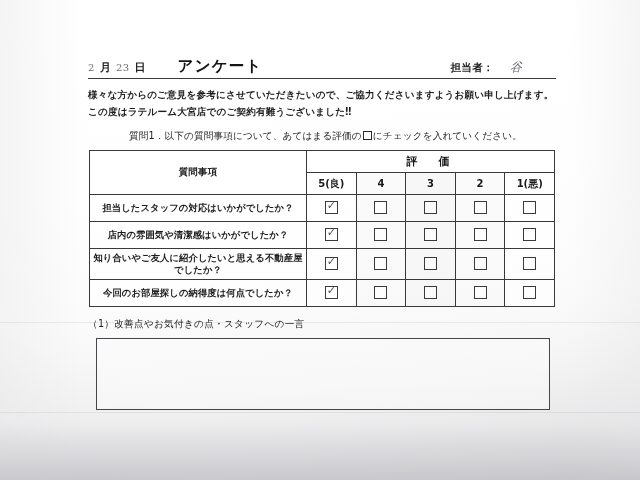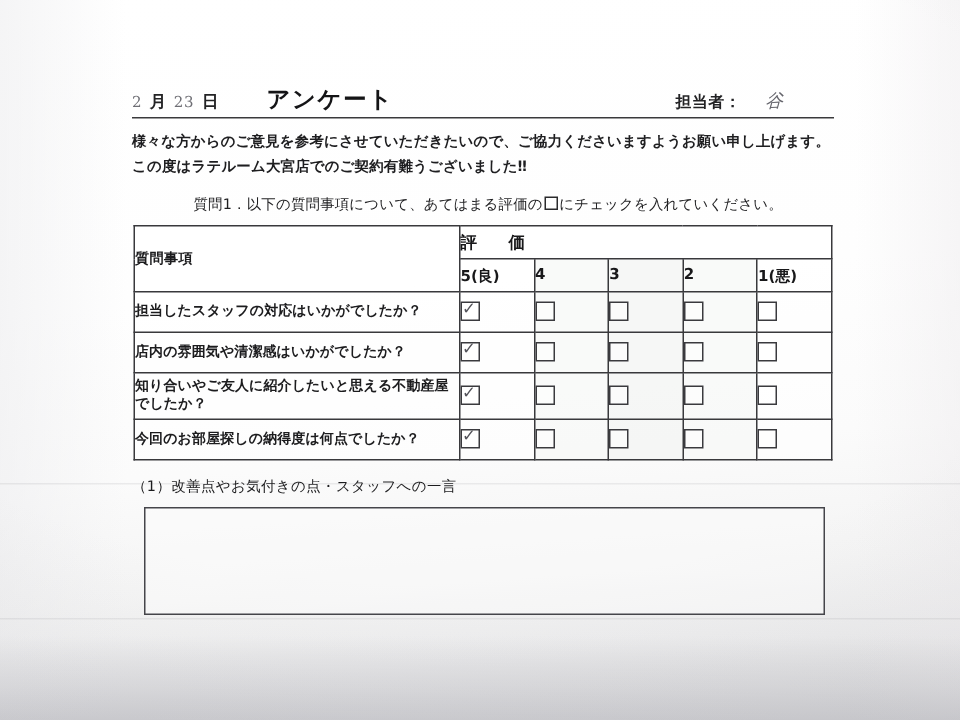--- a/index.html
+++ b/index.html
@@ -183,21 +183,21 @@
     top: 150px;
     width: 466px;
     border-collapse: collapse;
     table-layout: fixed;
     background: rgba(255,255,255,0.55);
   }
   .rating-table th,
   .rating-table td {
     border: 1.1px solid #39393c;
     padding: 0;
-    text-align: left;
+    text-align: center;
     vertical-align: middle;
   }
   .th-question {
     width: 216px;
     font-size: 9.4px;
     font-weight: bold;
     color: #1c1c1e;
     height: 42px;
     letter-spacing: 0.3px;
   }

